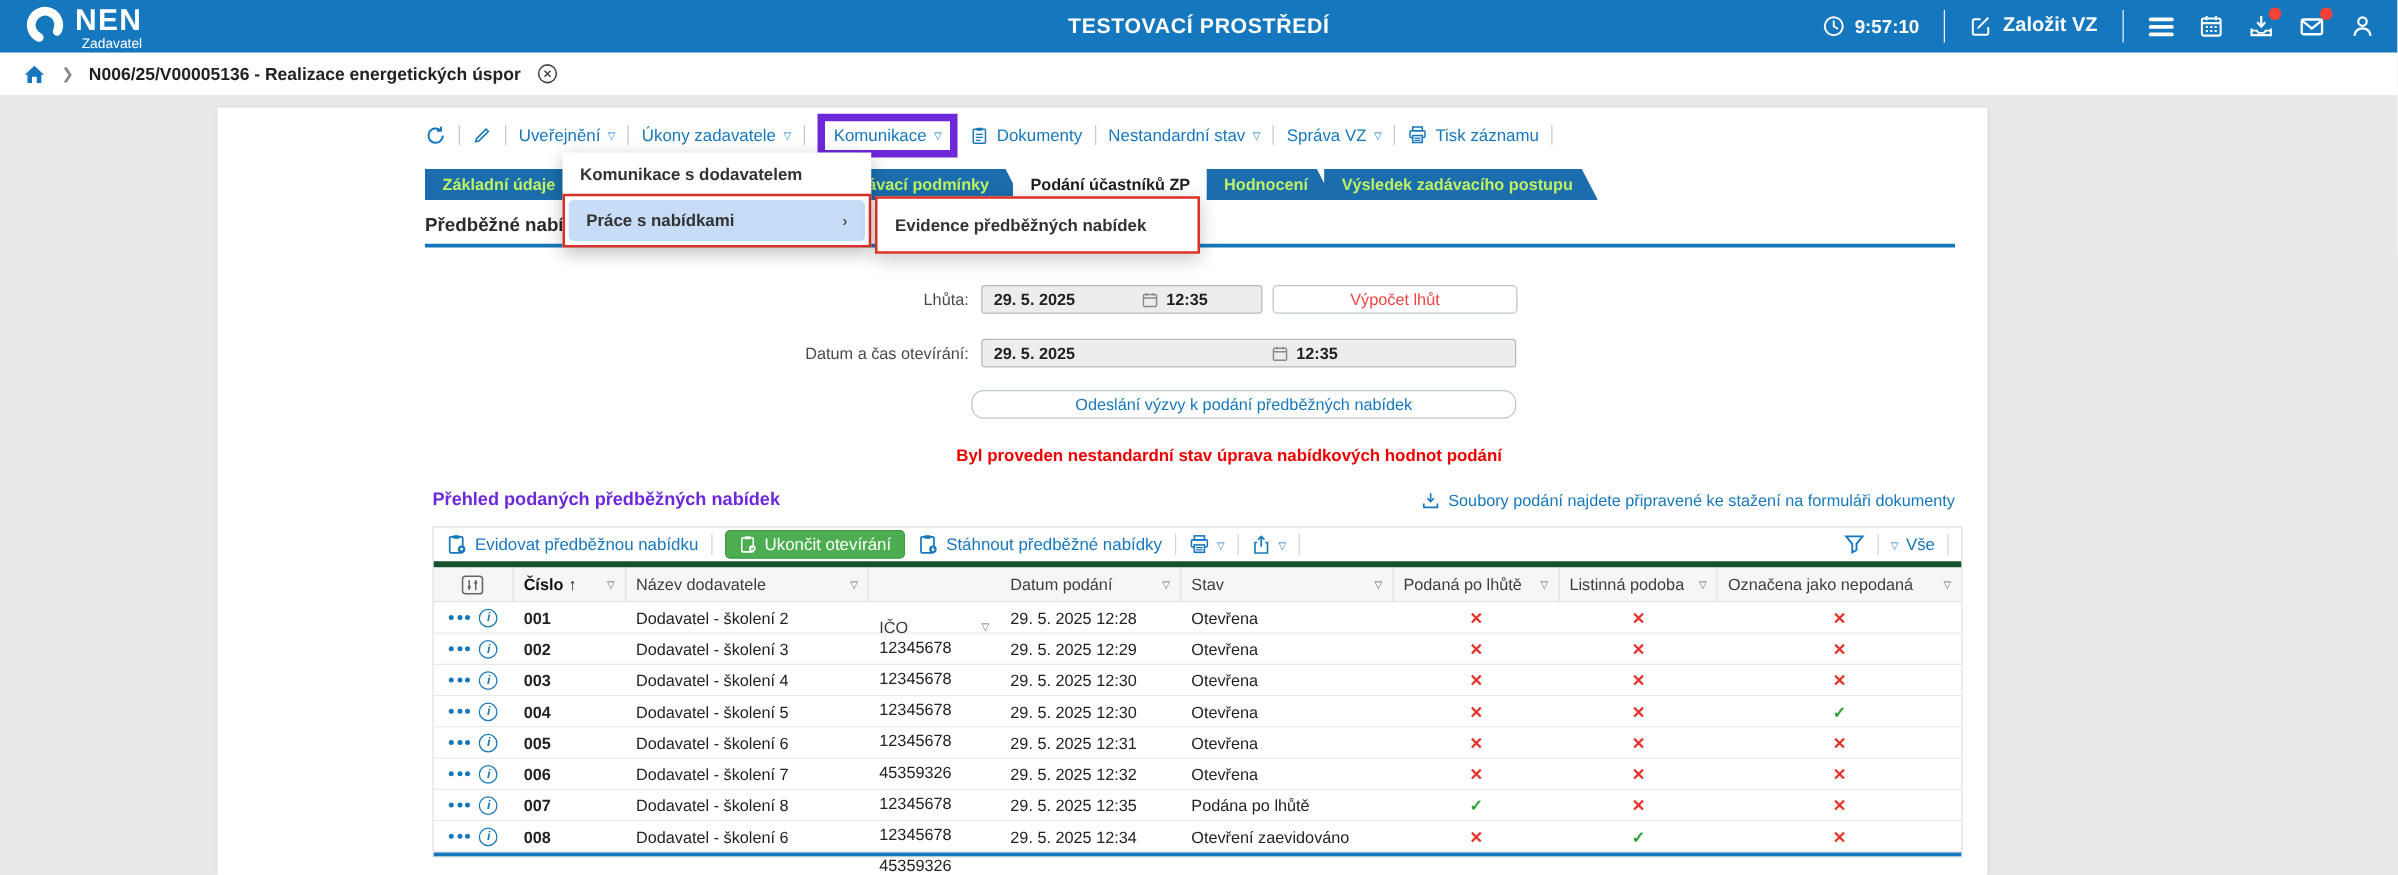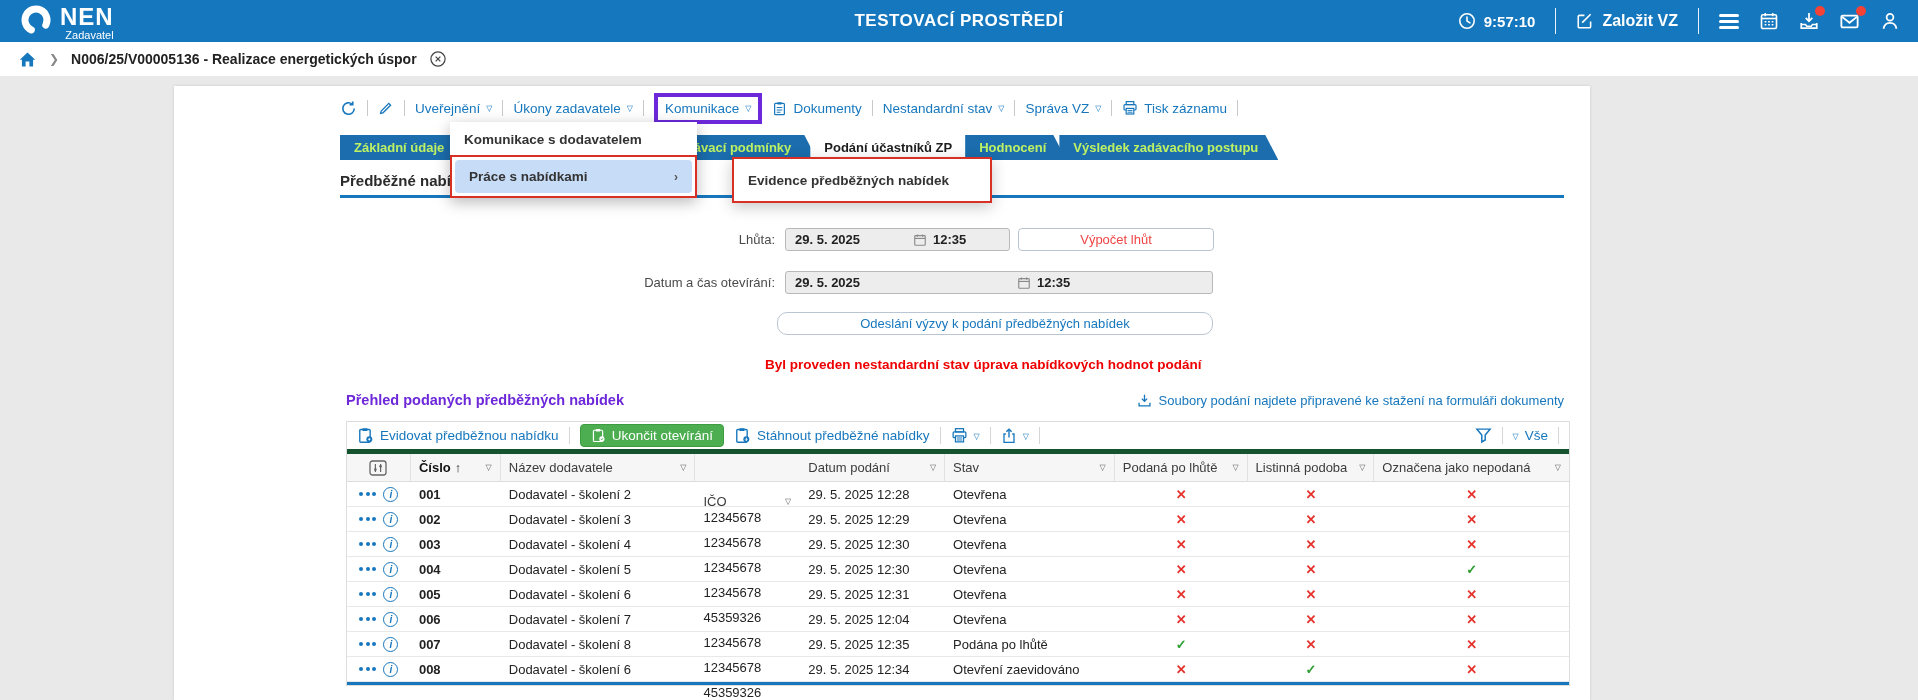--- a/index.html
+++ b/index.html
@@ -32,21 +32,21 @@
   .page { position:absolute; top:76px; left:0; right:0; bottom:0; background:#e9e9e9; }
   .content { position:absolute; left:174px; top:10px; bottom:0; width:1416px; background:#fff; box-shadow:0 0 3px rgba(0,0,0,.12); }
   .inner { position:relative; padding:8px 26px 0 166px; }
 
   
   .rec-toolbar { display:flex; align-items:center; gap:10px; height:28px; font-size:13.5px; color:#1777bd; }
   .titem { display:flex; align-items:center; gap:6px; cursor:pointer; white-space:nowrap; }
   .caret { font-size:8px; margin-top:1px; }
   .tsep { width:1px; height:16px; background:#c9c9c9; }
   .ticon { display:flex; align-items:center; cursor:pointer; }
-  .hl-red { border:4px solid #6d28d9; padding:4px 7px; display:flex; align-items:flex-end; }
+  .hl-red { border:6px solid #6d28d9; padding:4px 7px; display:flex; align-items:flex-end; }
 
   
   .tabs { display:flex; margin-top:13px; height:25px; align-items:stretch; }
   .tab { background:#1b6dad; color:#bef264; font-size:13px; font-weight:bold; display:flex; align-items:center; padding:0 20px 0 14px; clip-path:polygon(0 0, calc(100% - 13px) 0, 100% 100%, 0 100%); margin-right:-7px; cursor:pointer; white-space:nowrap; }
   .tab.wide { width:360px; justify-content:flex-end; padding-right:26px; }
   .tab.active { background:#fff; color:#1d1d1d; }
 
   
   .sec-title { margin-top:12px; font-size:15px; font-weight:bold; color:#2b2b2b; padding-bottom:6px; border-bottom:3px solid #1777bd; }
 
@@ -98,21 +98,21 @@
   .dots i { width:4px; height:4px; border-radius:50%; background:#1777bd; }
   .info { width:15px; height:15px; border-radius:50%; border:1.4px solid #1777bd; color:#1777bd; font-size:10px; font-weight:bold; display:flex; align-items:center; justify-content:center; cursor:pointer; font-style:italic; }
   .grid-bottom { height:3px; background:#1777bd; }
 
   
   .ctx-menu { position:absolute; left:276px; top:36px; width:247px; background:#fff; box-shadow:0 4px 14px rgba(0,0,0,.28); z-index:40; padding-top:2px; }
   .ctx-item { height:31px; display:flex; align-items:center; padding:0 14px; font-size:13.5px; font-weight:bold; color:#333; cursor:pointer; }
   .ctx-hl { border:2px solid #d93026; padding:3px; }
   .ctx-item.selected { background:#c7dcf7; border-radius:4px; height:33px; }
   .subarrow { margin-left:auto; color:#555; font-size:12px; }
-  .ctx-submenu { position:absolute; left:526px; top:71px; width:260px; height:46px; background:#fff; border:2px solid #d93026; box-shadow:0 4px 14px rgba(0,0,0,.22); z-index:41; display:flex; align-items:center; padding:0 14px;margin-left:32px; }
+  .ctx-submenu { position:absolute; left:526px; top:71px; width:260px; height:46px; background:#fff; border:2px solid #d93026; box-shadow:0 4px 14px rgba(0,0,0,.22); z-index:41; display:flex; align-items:center; padding:0 14px; }
   .ctx-submenu .ctx-item { padding:0; height:auto; }
 
   svg { display:block; }
 </style>
 </head>
 <body>
 
 <div class="topbar">
   <div class="logo">
     <span>
@@ -556,21 +556,21 @@
       <span class="dots">
                   <i></i>
                   <i></i>
                   <i></i>
                 </span>
       <span class="info">i</span>
     </div>
     <div class="cell col-1 bold">006</div>
     <div class="cell col-2">Dodavatel - školení 7</div>
     <div class="cell col-3">12345678</div>
-    <div class="cell col-4">29. 5. 2025 12:04</div>
+    <div class="cell col-4">29. 5. 2025 12:32</div>
     <div class="cell col-5">Otevřena</div>
     <div class="cell col-6 mark mark-no">✕</div>
     <div class="cell col-7 mark mark-no">✕</div>
     <div class="cell col-8 mark mark-no">✕</div>
   </div>
 
   <div class="grid-row">
     <div class="cell col-a">
       <span class="dots">
                   <i></i>

